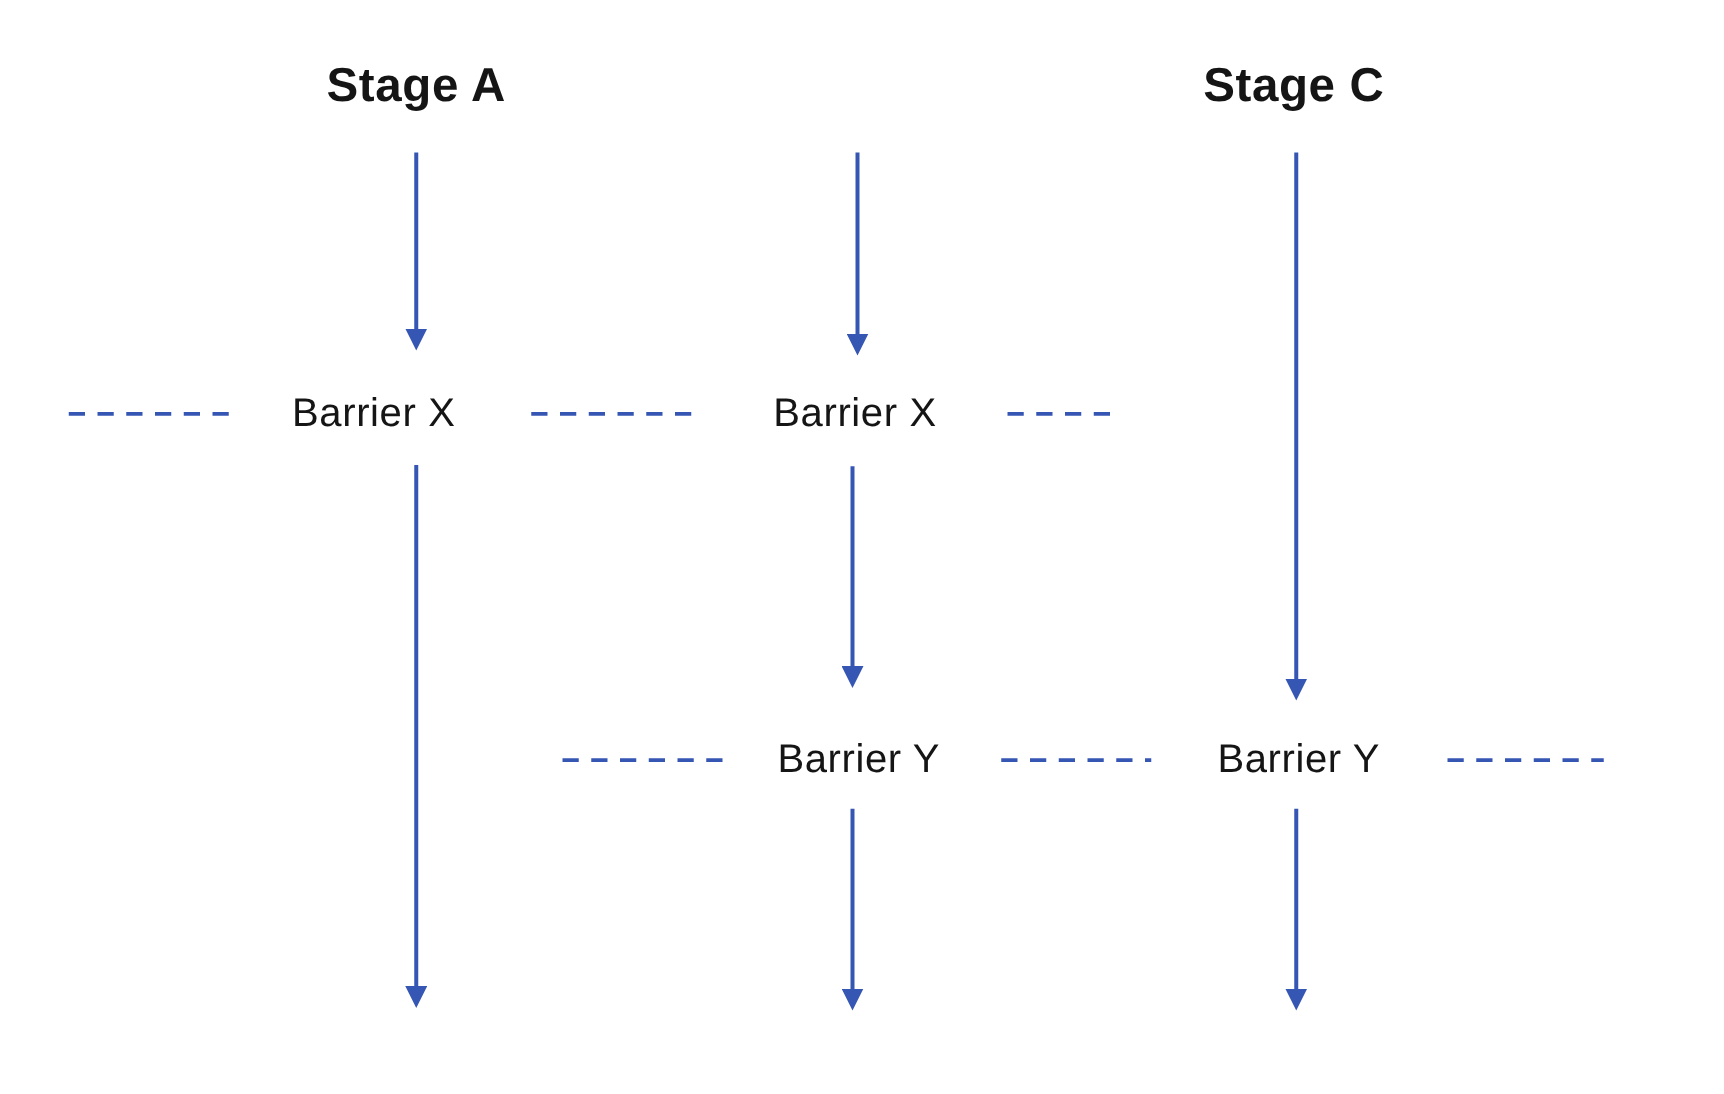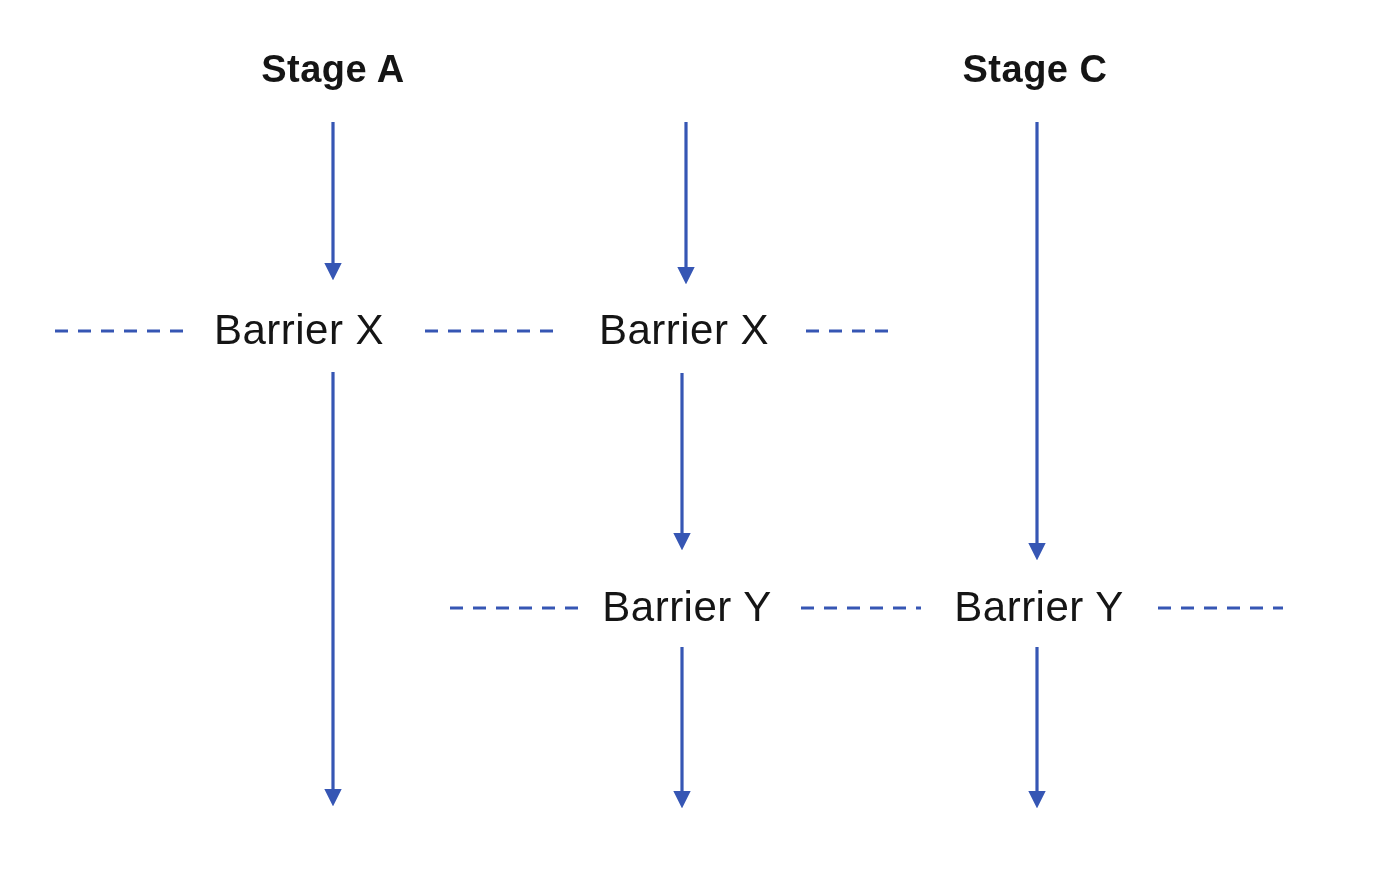--- a/index.html
+++ b/index.html
@@ -41,21 +41,21 @@
     transform:translate(-50%,-50%);
     white-space:nowrap;
     color:var(--text);
   }
   .stage-label{
     font-size:38px;
     font-weight:bold;
     letter-spacing:0.5px;
   }
   .barrier-label{
-    font-size:42px;
+    font-size:32px;
     font-weight:normal;
     letter-spacing:0.5px;
   }
 </style>
 </head>
 <body>
 
 <div class="canvas">
 
   <svg class="diagram-svg" viewBox="0 0 1379 875" aria-hidden="true">

